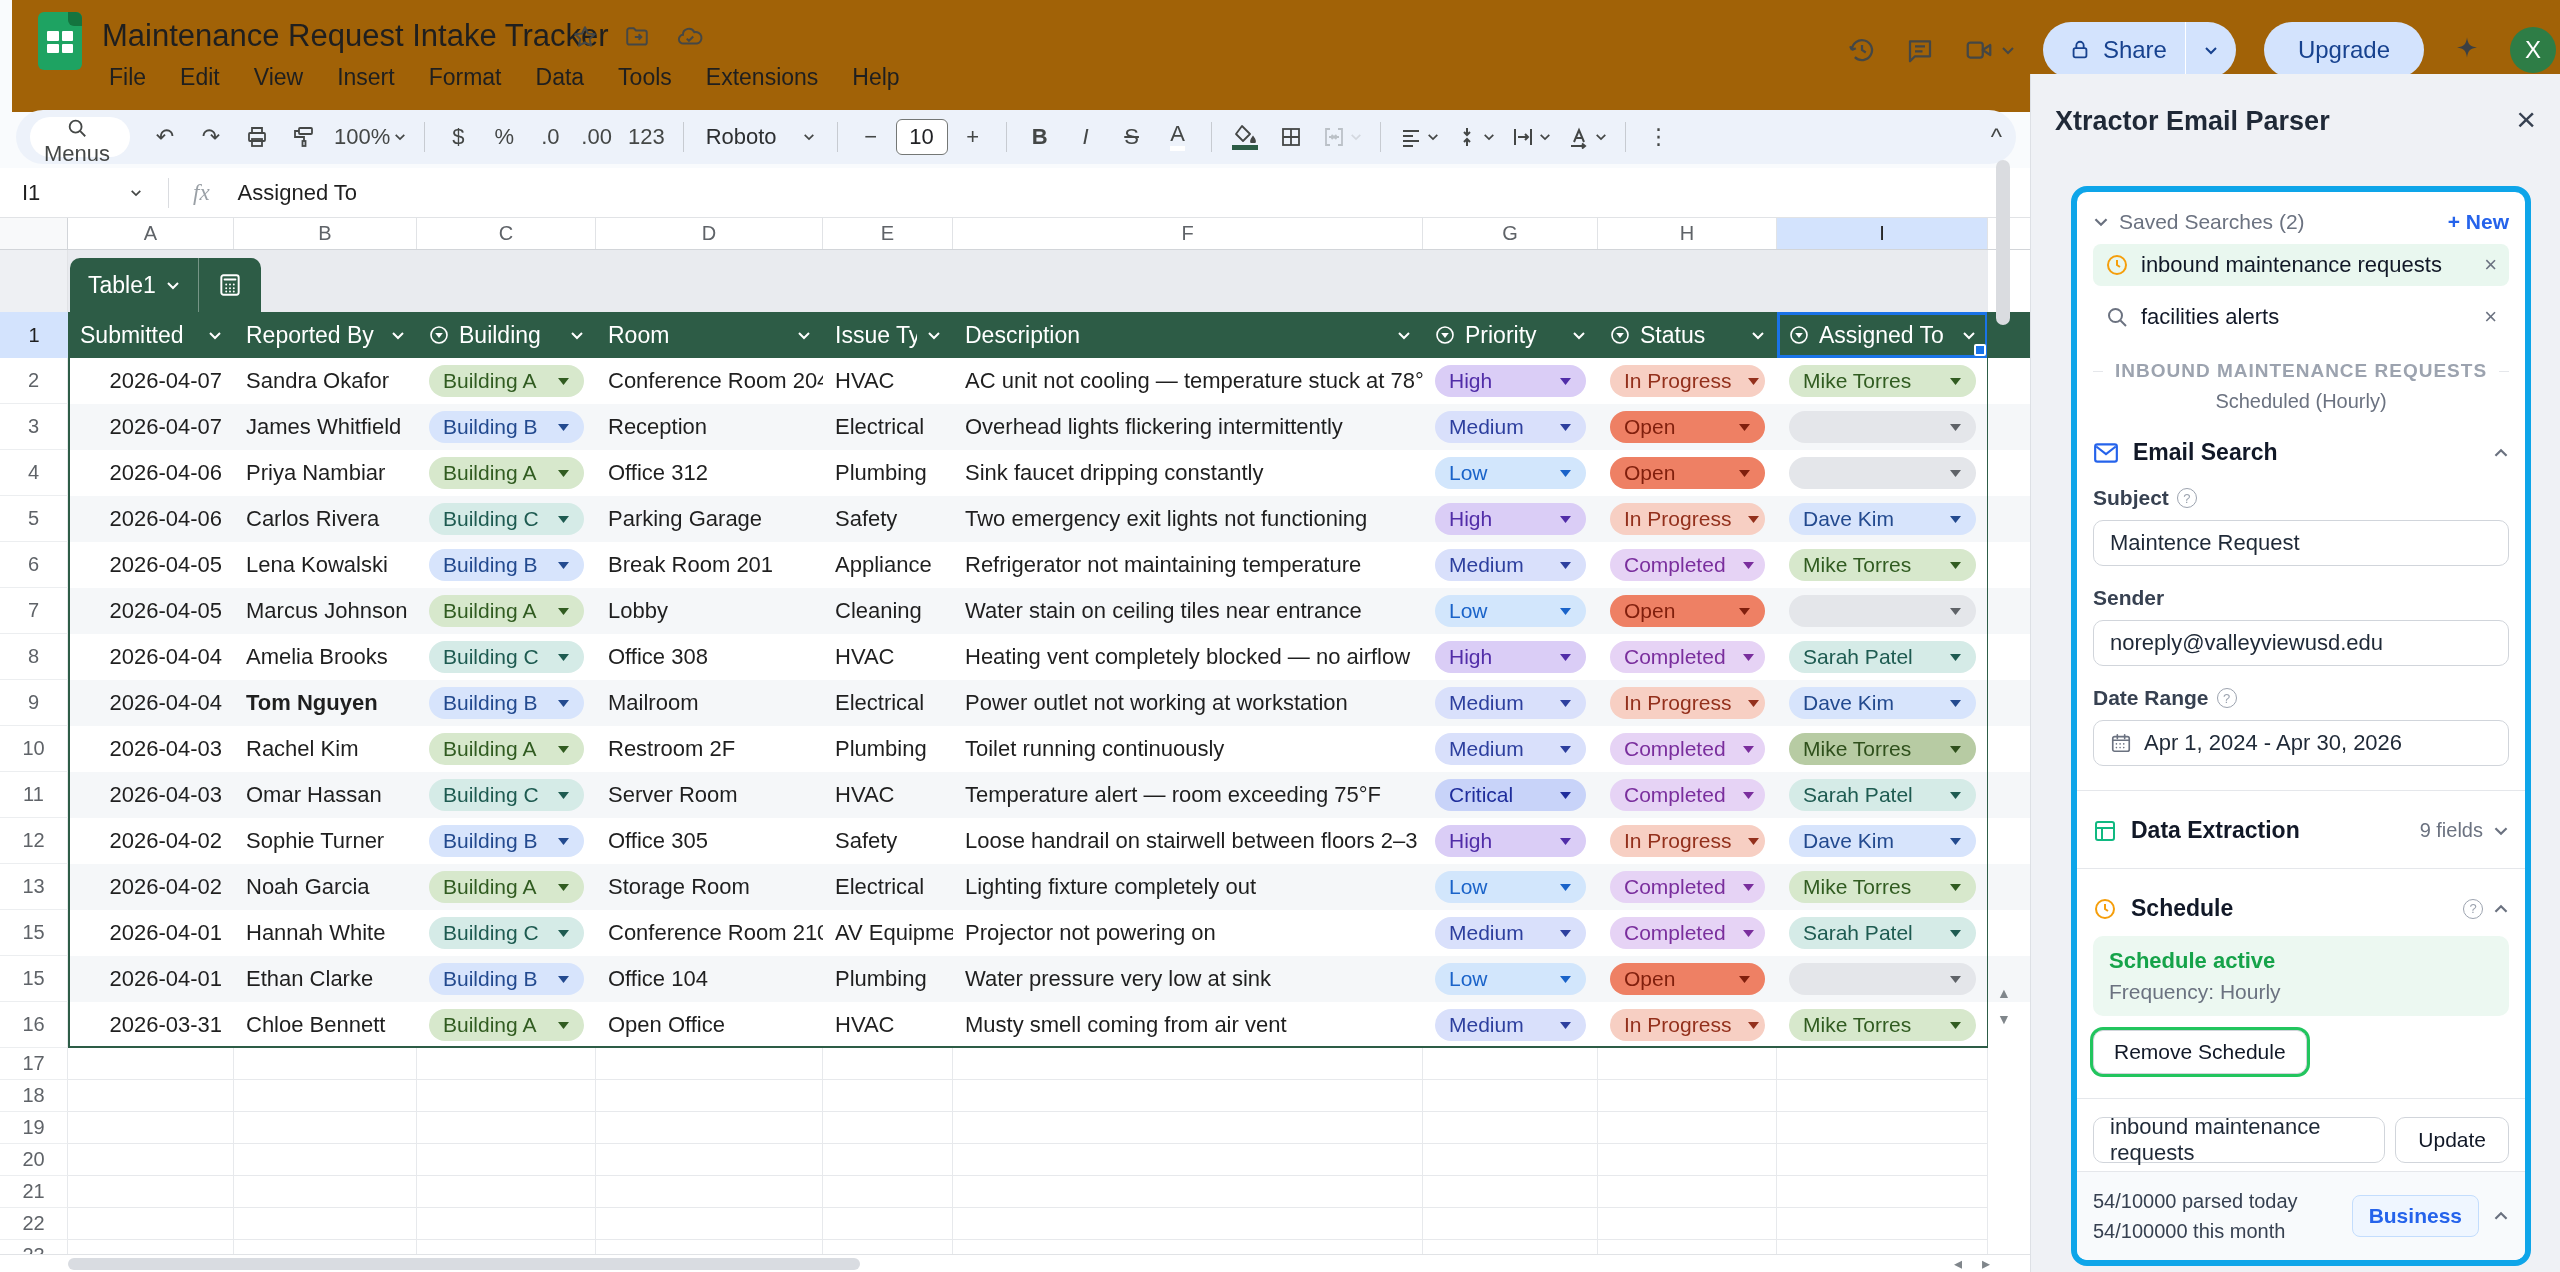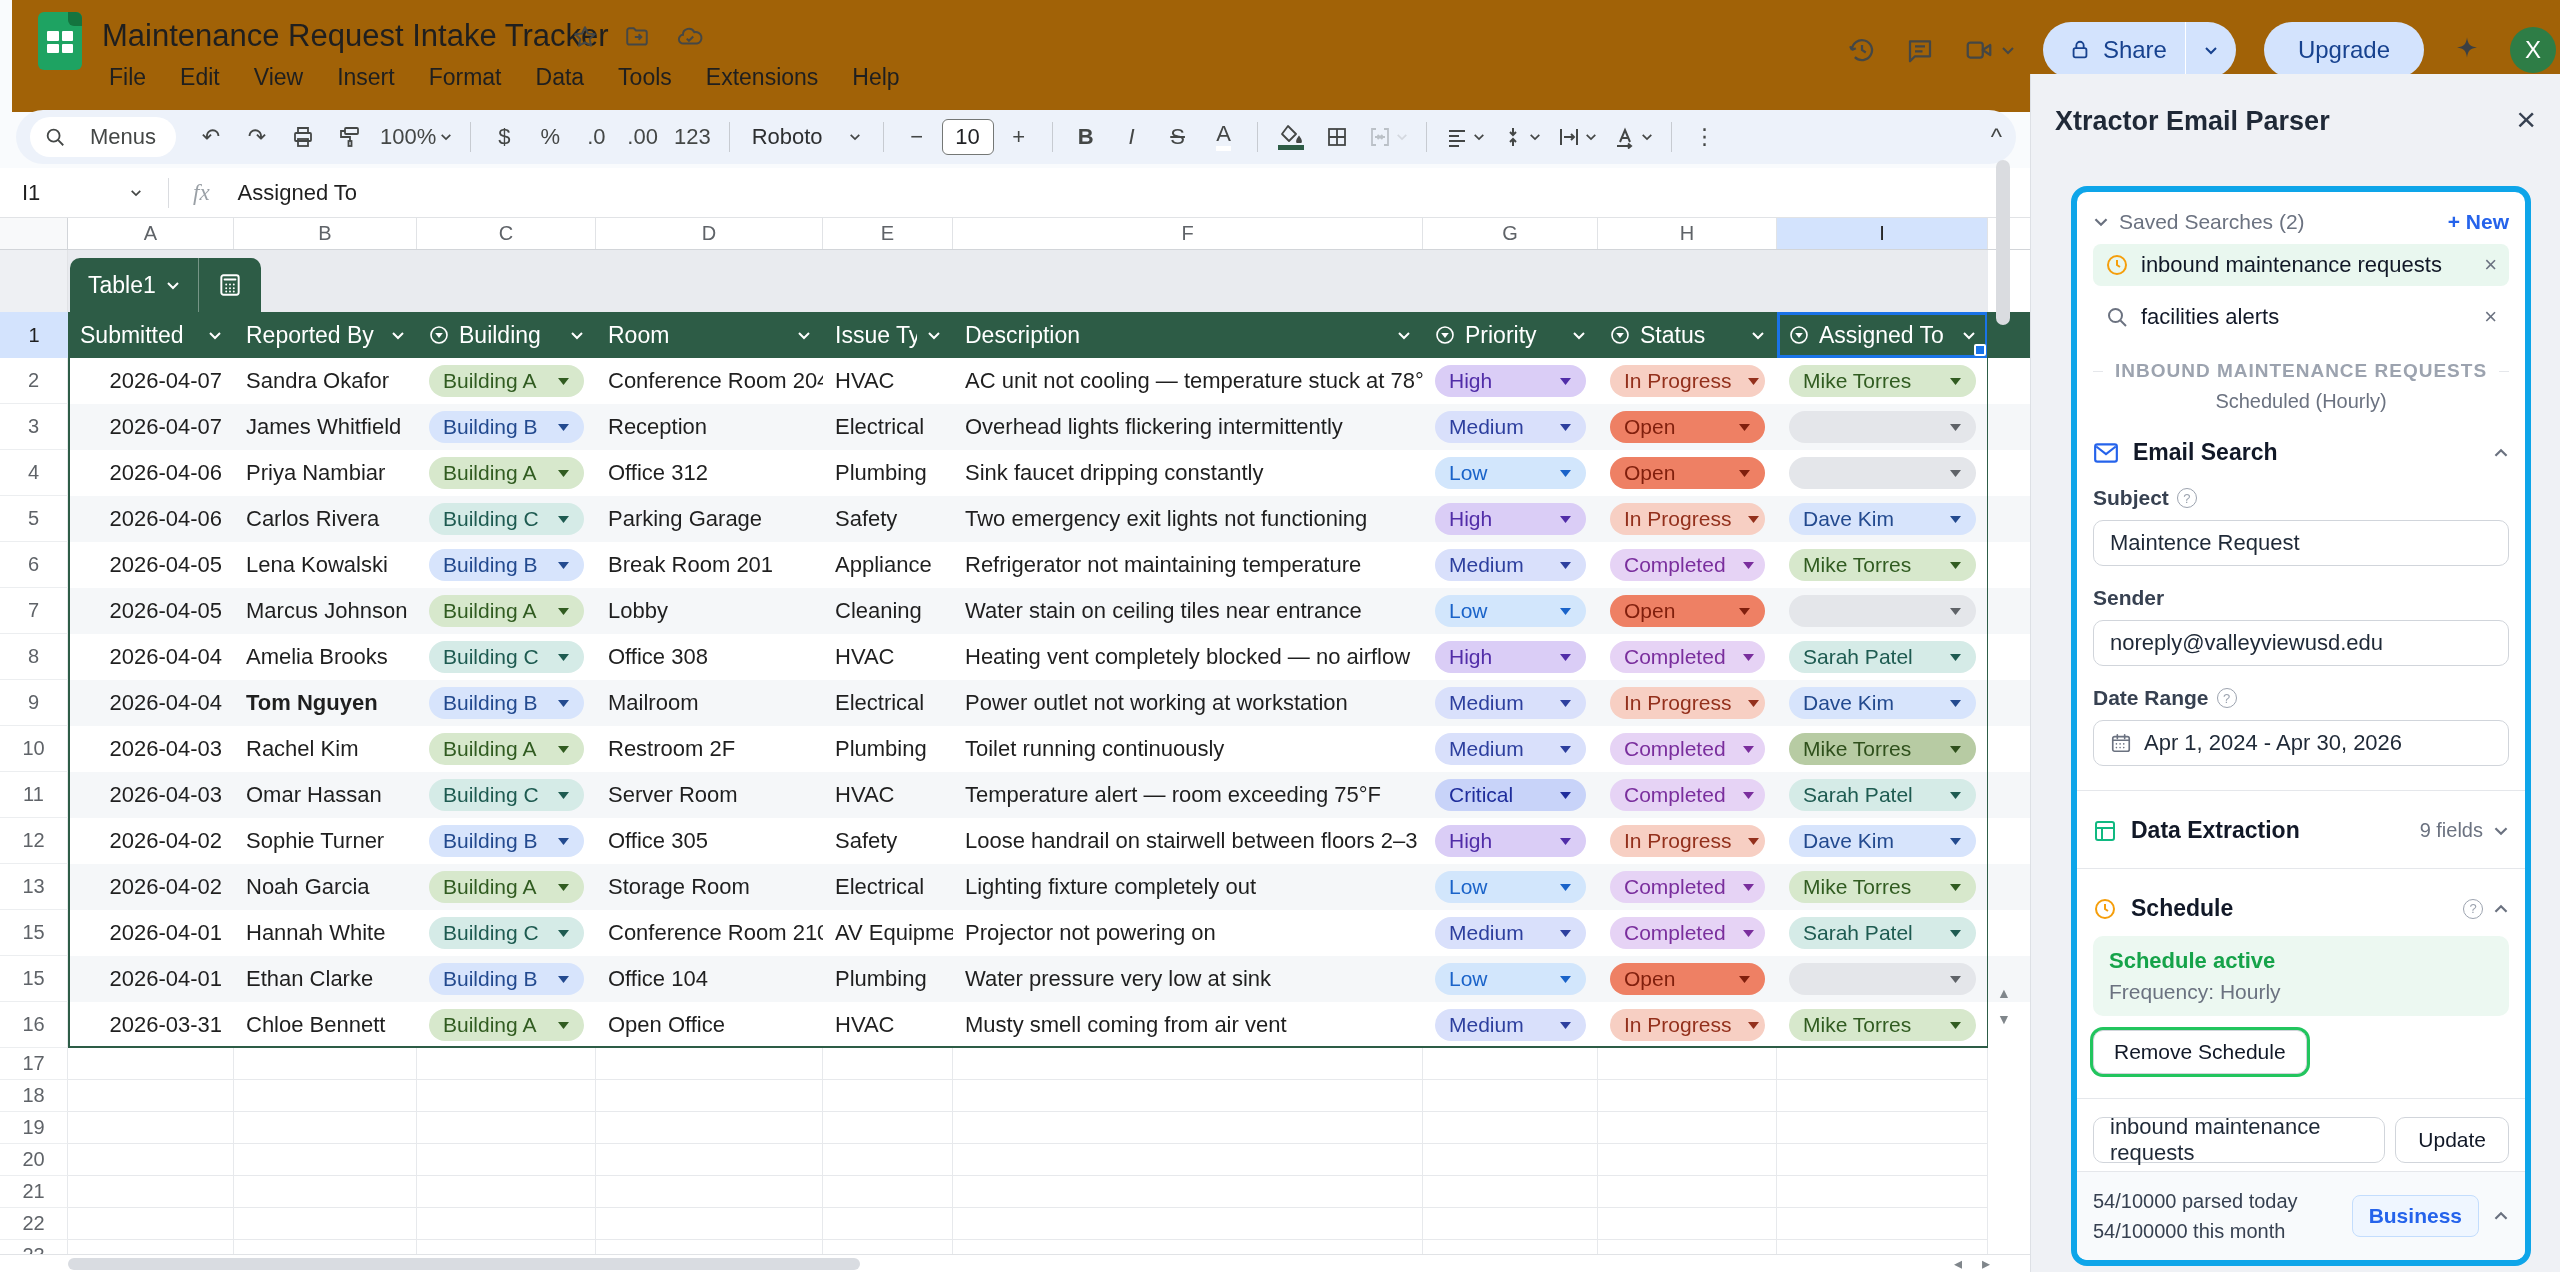--- a/index.html
+++ b/index.html
@@ -20,21 +20,21 @@
   .appbar-right { position:absolute; right:16px; top:20px; height:60px; display:flex; align-items:center; gap:28px; }
   .pill-btn { display:flex; align-items:center; background:#d3e3fd; border-radius:100px; height:56px; color:#17428f; font-size:24px; font-weight:500; }
   .share-main { display:flex; align-items:center; gap:12px; padding:0 18px 0 26px; }
   .share-dd { border-left:1px solid #fff; padding:0 18px; height:56px; display:flex; align-items:center; }
   .upgrade { padding:0 34px; }
   .avatar { width:46px; height:46px; border-radius:50%; background:#2e7d46; color:#fff; display:flex; align-items:center; justify-content:center; font-size:24px; font-weight:500; }
   .ibtn { color:#444746; display:flex; align-items:center; gap:6px; }
 
   
   .toolbar { position:absolute; left:16px; top:110px; width:2000px; height:54px; background:#edf2fa; border-radius:28px; display:flex; align-items:center; padding:0 14px; gap:4px; }
-  .tb-search { background:#fff; border-radius:100px; height:40px; display:flex; align-items:center; gap:24px; padding:0 20px 0 14px; margin-right:10px; color:#444746; font-size:22px; }
+  .tb-search { background:#fff; border-radius:100px; height:40px; display:flex; align-items:center; gap:2px; padding:0 20px 0 14px; margin-right:10px; color:#444746; font-size:22px;flex-direction:column; }
   .tbtn { min-width:42px; height:40px; border-radius:6px; display:flex; align-items:center; justify-content:center; color:#444746; font-size:22px; gap:4px; padding:0 6px; }
   .tbtn.txt { font-weight:500; }
   .tb-sep { width:1px; height:30px; background:#c7cbd1; margin:0 8px; }
   .fontbox { font-size:22px; color:#2d2f31; display:flex; align-items:center; gap:26px; padding:0 10px; }
   .sizebox { width:52px; height:36px; border:1px solid #747775; border-radius:6px; background:#fff; display:flex; align-items:center; justify-content:center; font-size:22px; }
   .a-color { border-bottom:5px solid #fff; line-height:1; padding-bottom:1px; }
   .fill-ic { display:flex; flex-direction:column; align-items:center; gap:2px; }
   .fill-bar { width:26px; height:5px; background:#2d5c46; }
   .dim { opacity:.45; }
   .tb-collapse { margin-left:auto; font-size:24px; color:#444746; }

